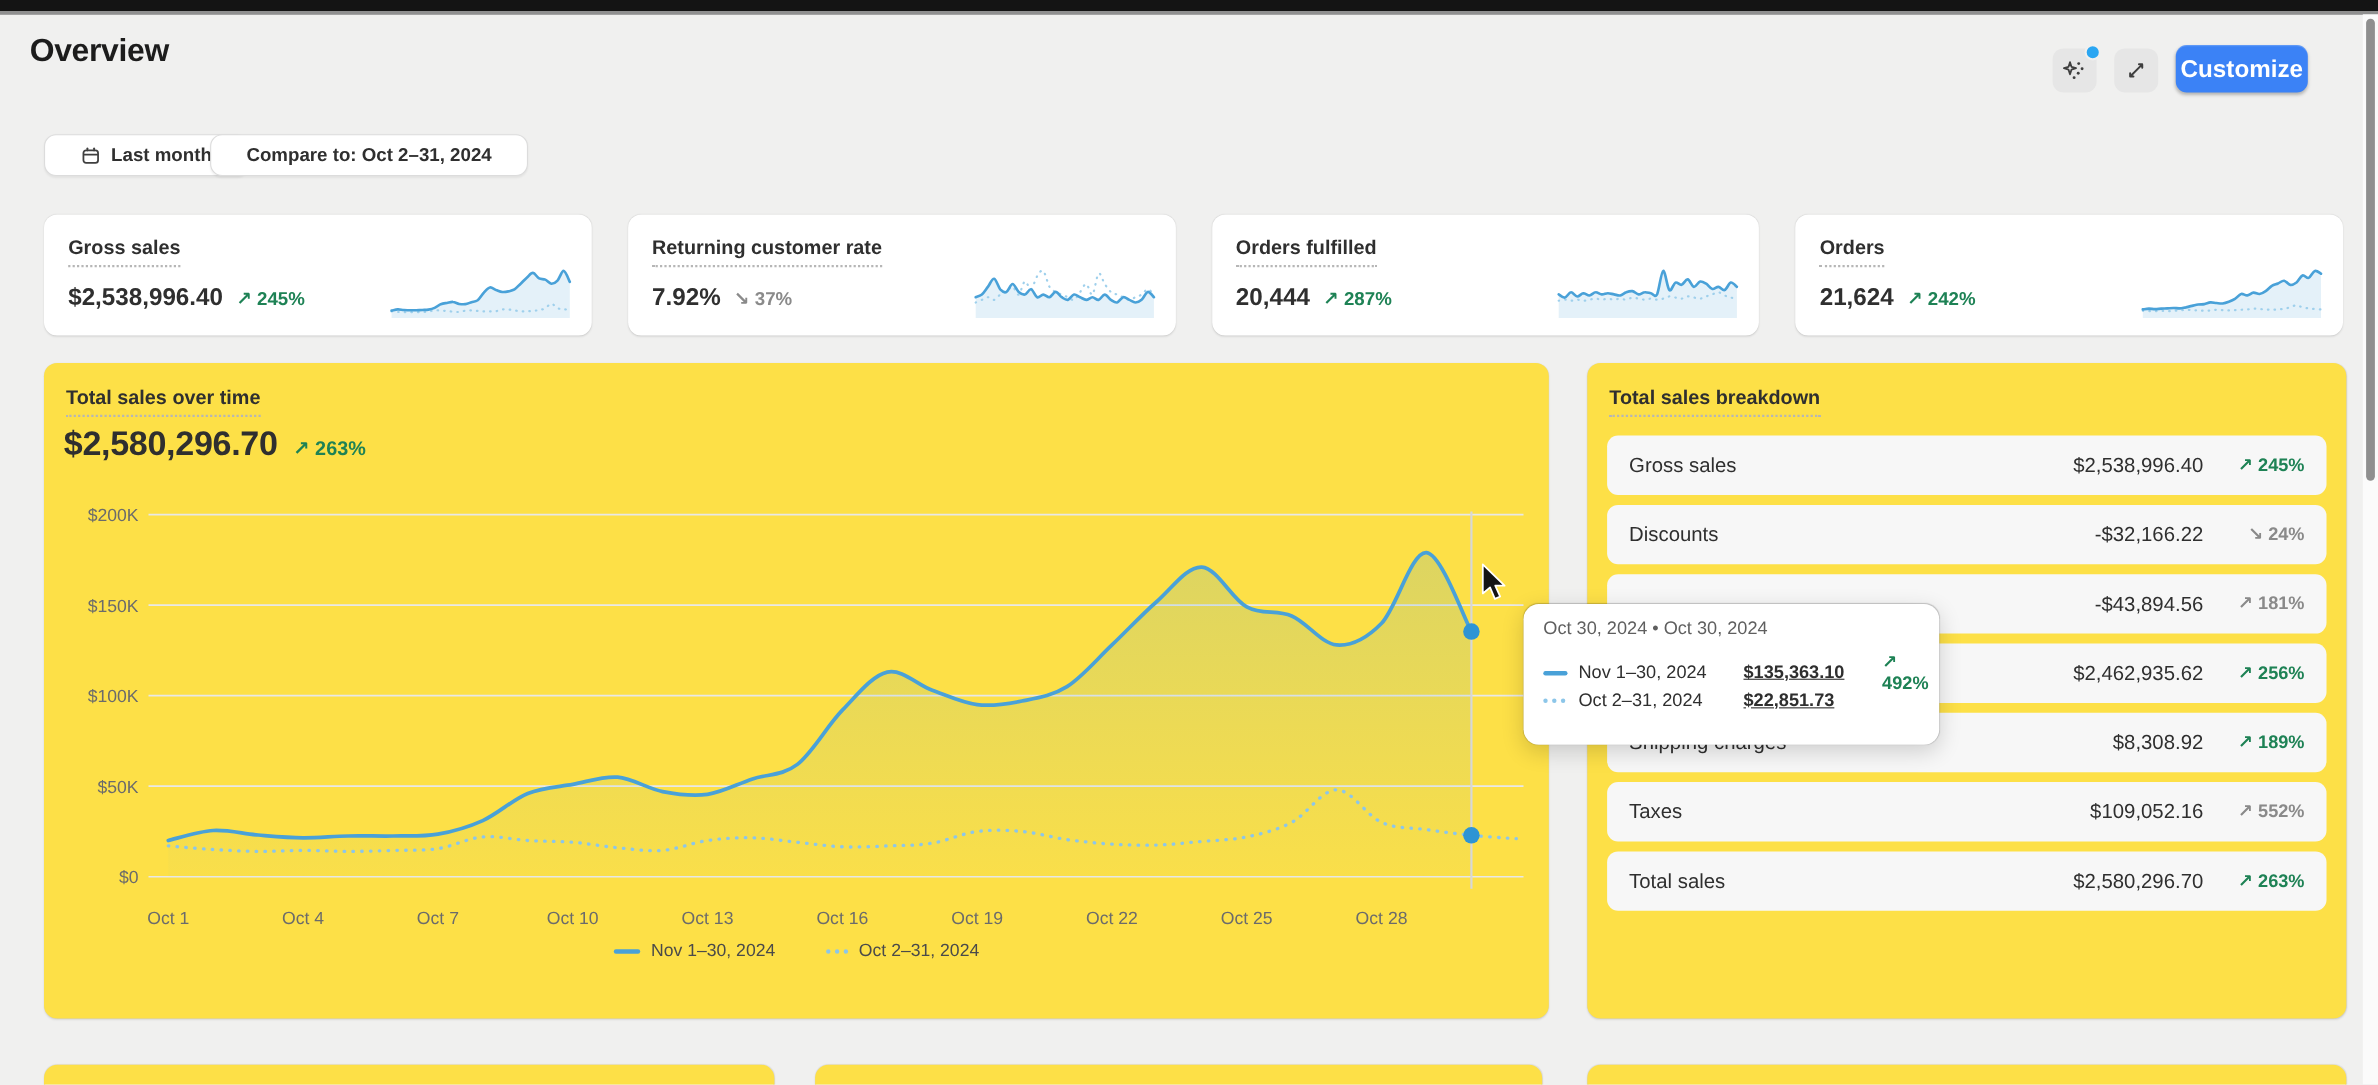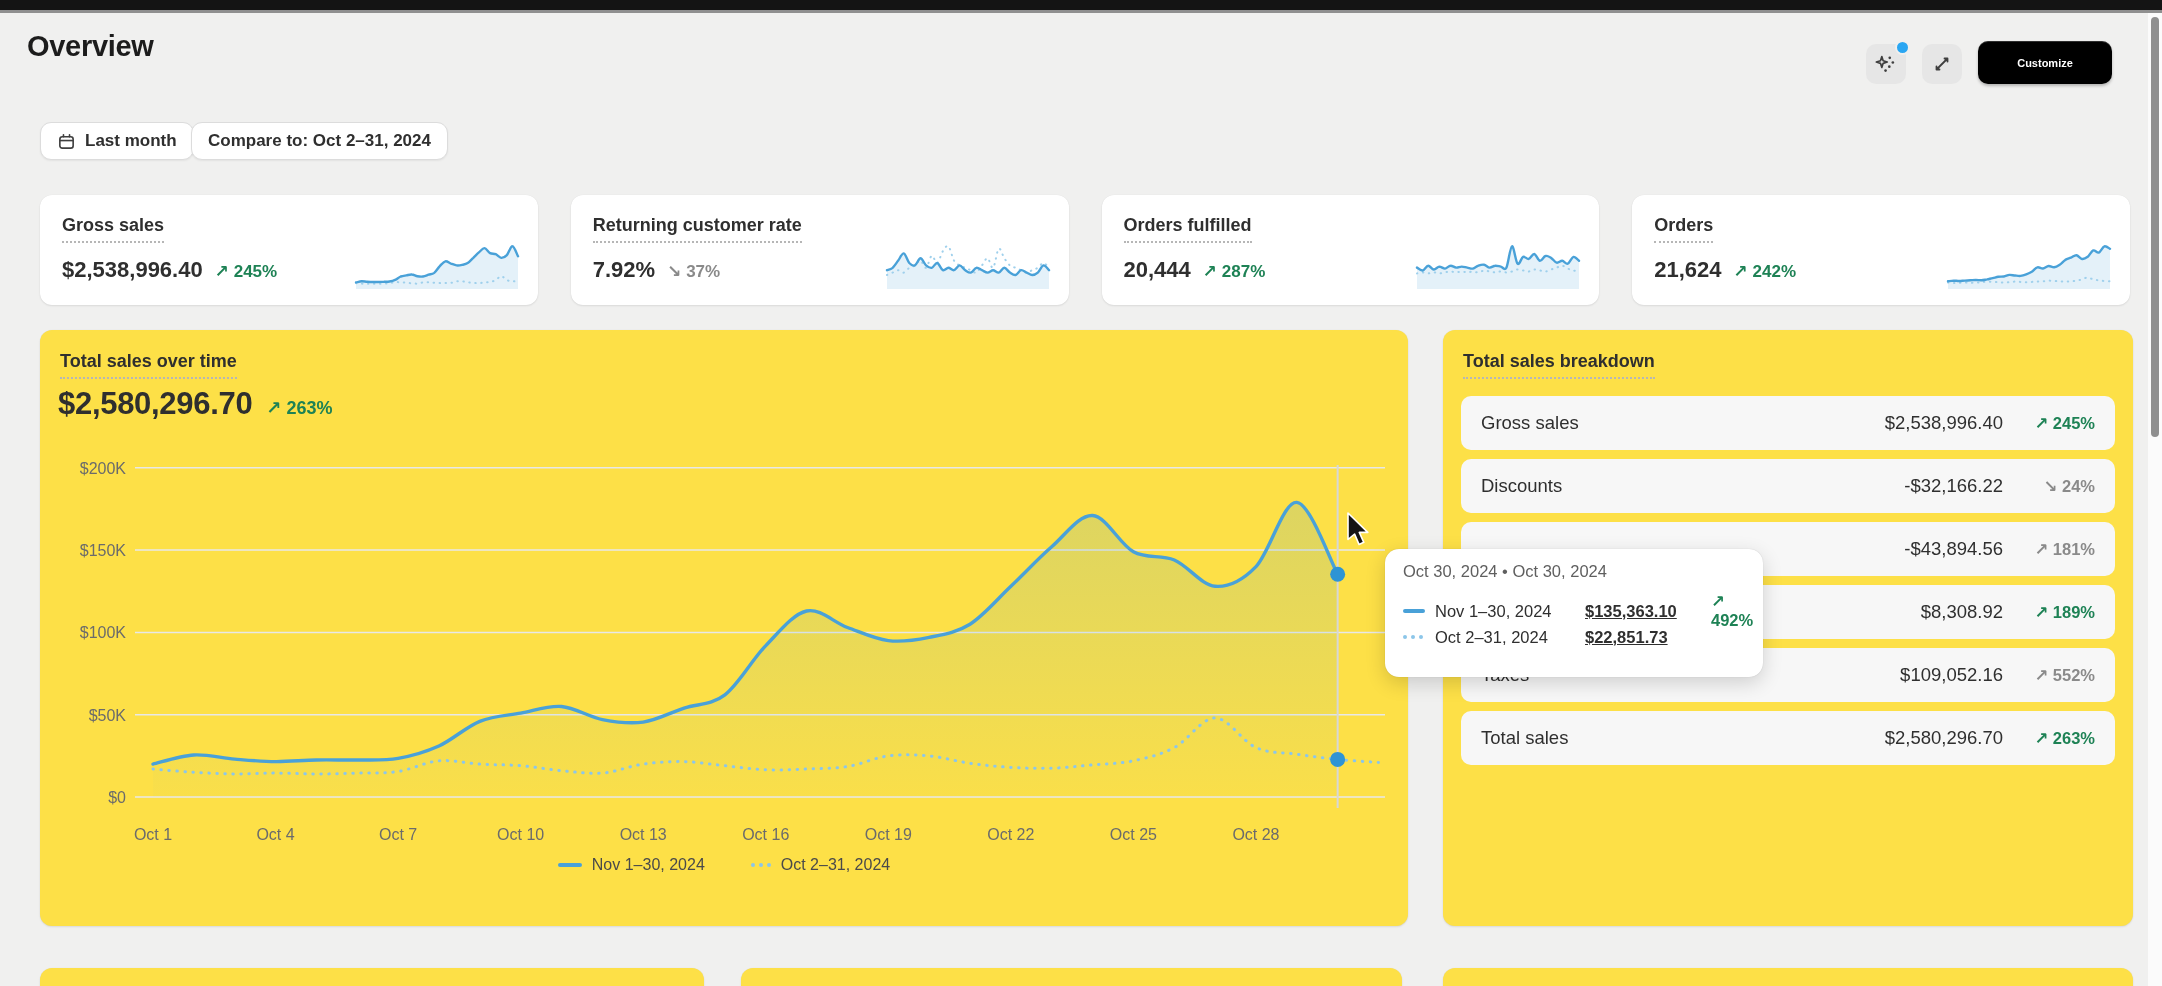--- a/index.html
+++ b/index.html
@@ -11,26 +11,26 @@
   }
   .topbar{position:absolute;left:0;top:0;width:2162px;height:10px;background:#141414;border-bottom:3px solid #8f8f8f;}
   .scroll-track{position:absolute;right:0;top:13px;width:14px;height:973px;background:#fbfbfb;}
   .scroll-thumb{position:absolute;right:3px;top:17px;width:8px;height:420px;border-radius:4px;background:#8f8f8f;}
 
   .page-title{position:absolute;left:27px;top:30px;font-size:29px;font-weight:700;color:#1c1c1c;letter-spacing:-.3px;}
 
   .icon-btn{position:absolute;top:44px;width:40px;height:40px;border-radius:10px;background:#e6e6e6;display:flex;align-items:center;justify-content:center;cursor:pointer;}
   .icon-btn svg{display:block;}
   .notif-dot{position:absolute;top:-4px;right:-4px;width:11px;height:11px;border-radius:50%;background:#2aa6f2;border:2px solid #f0f0ef;}
-  .customize-btn{position:absolute;left:1978px;top:41px;width:134px;height:43px;border-radius:10px;background:#000000;color:#fff;
-    font-size:11px;font-weight:700;display:flex;align-items:center;justify-content:center;cursor:pointer;
+  .customize-btn{position:absolute;left:1978px;top:41px;width:120px;height:43px;border-radius:10px;background:#3b82f6;color:#fff;
+    font-size:22px;font-weight:700;display:flex;align-items:center;justify-content:center;cursor:pointer;
     box-shadow:0 2px 3px rgba(0,0,0,.25), inset 0 1px 0 rgba(255,255,255,.18);}
 
   .pill{position:absolute;top:122px;height:38px;background:#fff;border:1px solid #dcdcdc;border-radius:11px;
-    display:flex;align-items:center;gap:9px;padding:0 16px;font-size:17px;font-weight:600;color:#2f2f2f;
+    display:flex;align-items:center;gap:9px;padding:0 32px;font-size:17px;font-weight:600;color:#2f2f2f;
     box-shadow:0 1px 2px rgba(0,0,0,.06);cursor:pointer;box-sizing:border-box;}
 
   .card{position:absolute;background:#fde047;border-radius:12px;box-shadow:0 1px 2px rgba(0,0,0,.09),0 0 1px rgba(0,0,0,.08);}
 
   .metrics-grid{position:absolute;left:40px;top:195px;width:2090px;height:110px;display:grid;grid-template-columns:repeat(4,1fr);grid-gap:33px;}
   .metric-card{position:relative;background:#fff;border-radius:12px;box-shadow:0 1px 2px rgba(0,0,0,.09),0 0 1px rgba(0,0,0,.08);padding:20px 22px;box-sizing:border-box;}
   .dotted-title{font-size:18px;font-weight:700;color:#2f2f2f;display:inline-block;border-bottom:2px dotted #b6b6b6;padding-bottom:5px;cursor:pointer;}
   .metric-valuerow{position:absolute;left:22px;top:62px;display:flex;align-items:baseline;gap:12px;}
   .metric-value{font-size:22px;font-weight:700;color:#2f2f2f;}
   .change{font-size:17px;font-weight:700;white-space:nowrap;}
@@ -231,20 +231,25 @@
       <span class="breakdown-label">Discounts</span>
       <span class="breakdown-value">-$32,166.22</span>
       <span class="breakdown-change tone-neutral"><span>↘</span> <span>24%</span></span>
     </div>
     <div class="breakdown-row">
       <span class="breakdown-label"></span>
       <span class="breakdown-value">-$43,894.56</span>
       <span class="breakdown-change tone-neutral"><span>↗</span> <span>181%</span></span>
     </div>
     <div class="breakdown-row">
+      <span class="breakdown-label"></span>
+      <span class="breakdown-value">$2,462,935.62</span>
+      <span class="breakdown-change tone-positive"><span>↗</span> <span>256%</span></span>
+    </div>
+    <div class="breakdown-row">
       <span class="breakdown-label">Shipping charges</span>
       <span class="breakdown-value">$8,308.92</span>
       <span class="breakdown-change tone-positive"><span>↗</span> <span>189%</span></span>
     </div>
     <div class="breakdown-row">
       <span class="breakdown-label">Taxes</span>
       <span class="breakdown-value">$109,052.16</span>
       <span class="breakdown-change tone-neutral"><span>↗</span> <span>552%</span></span>
     </div>
     <div class="breakdown-row">

